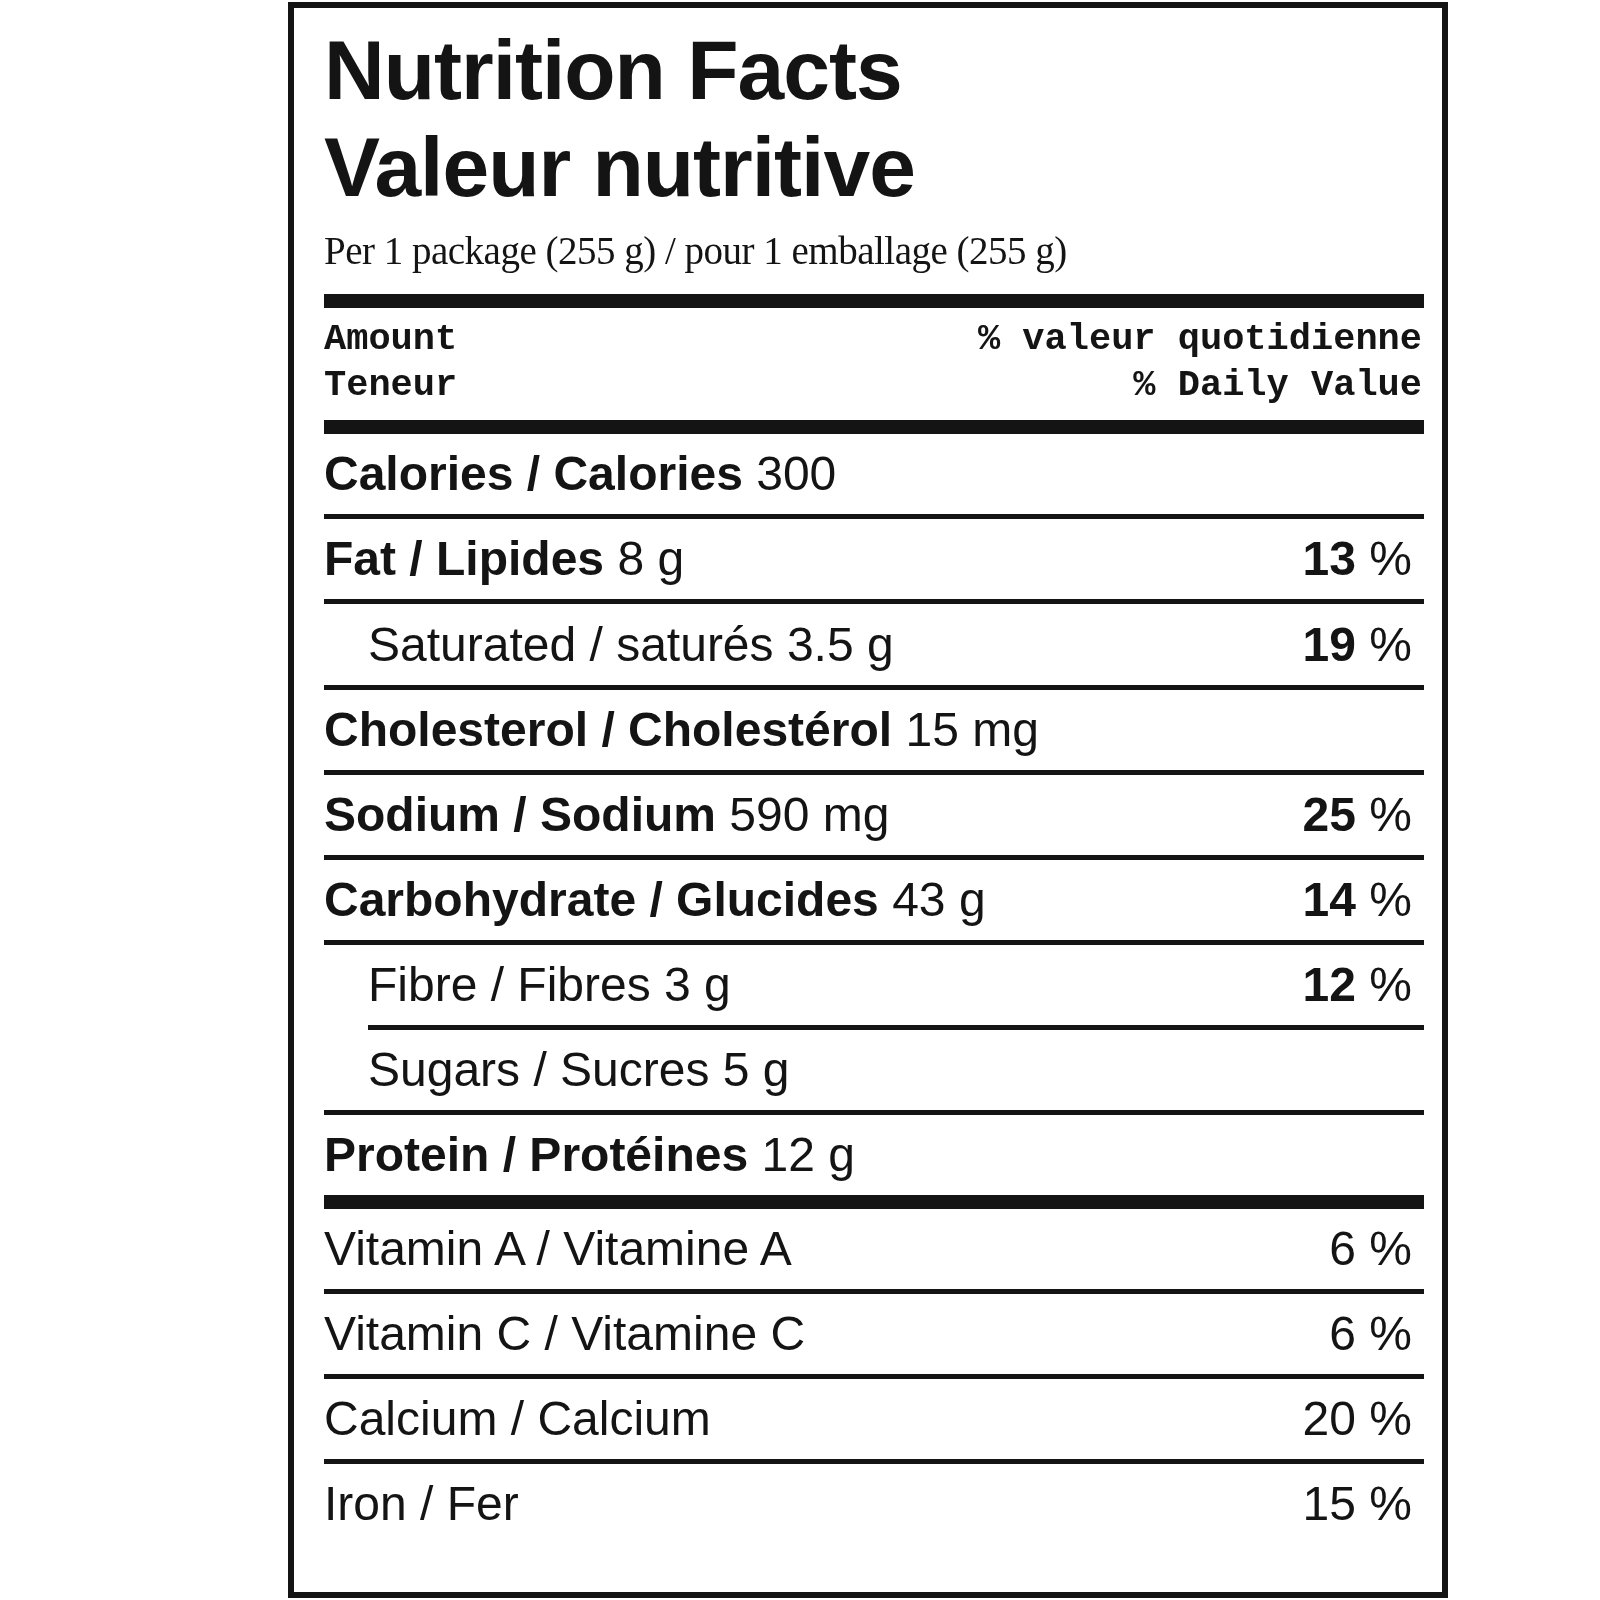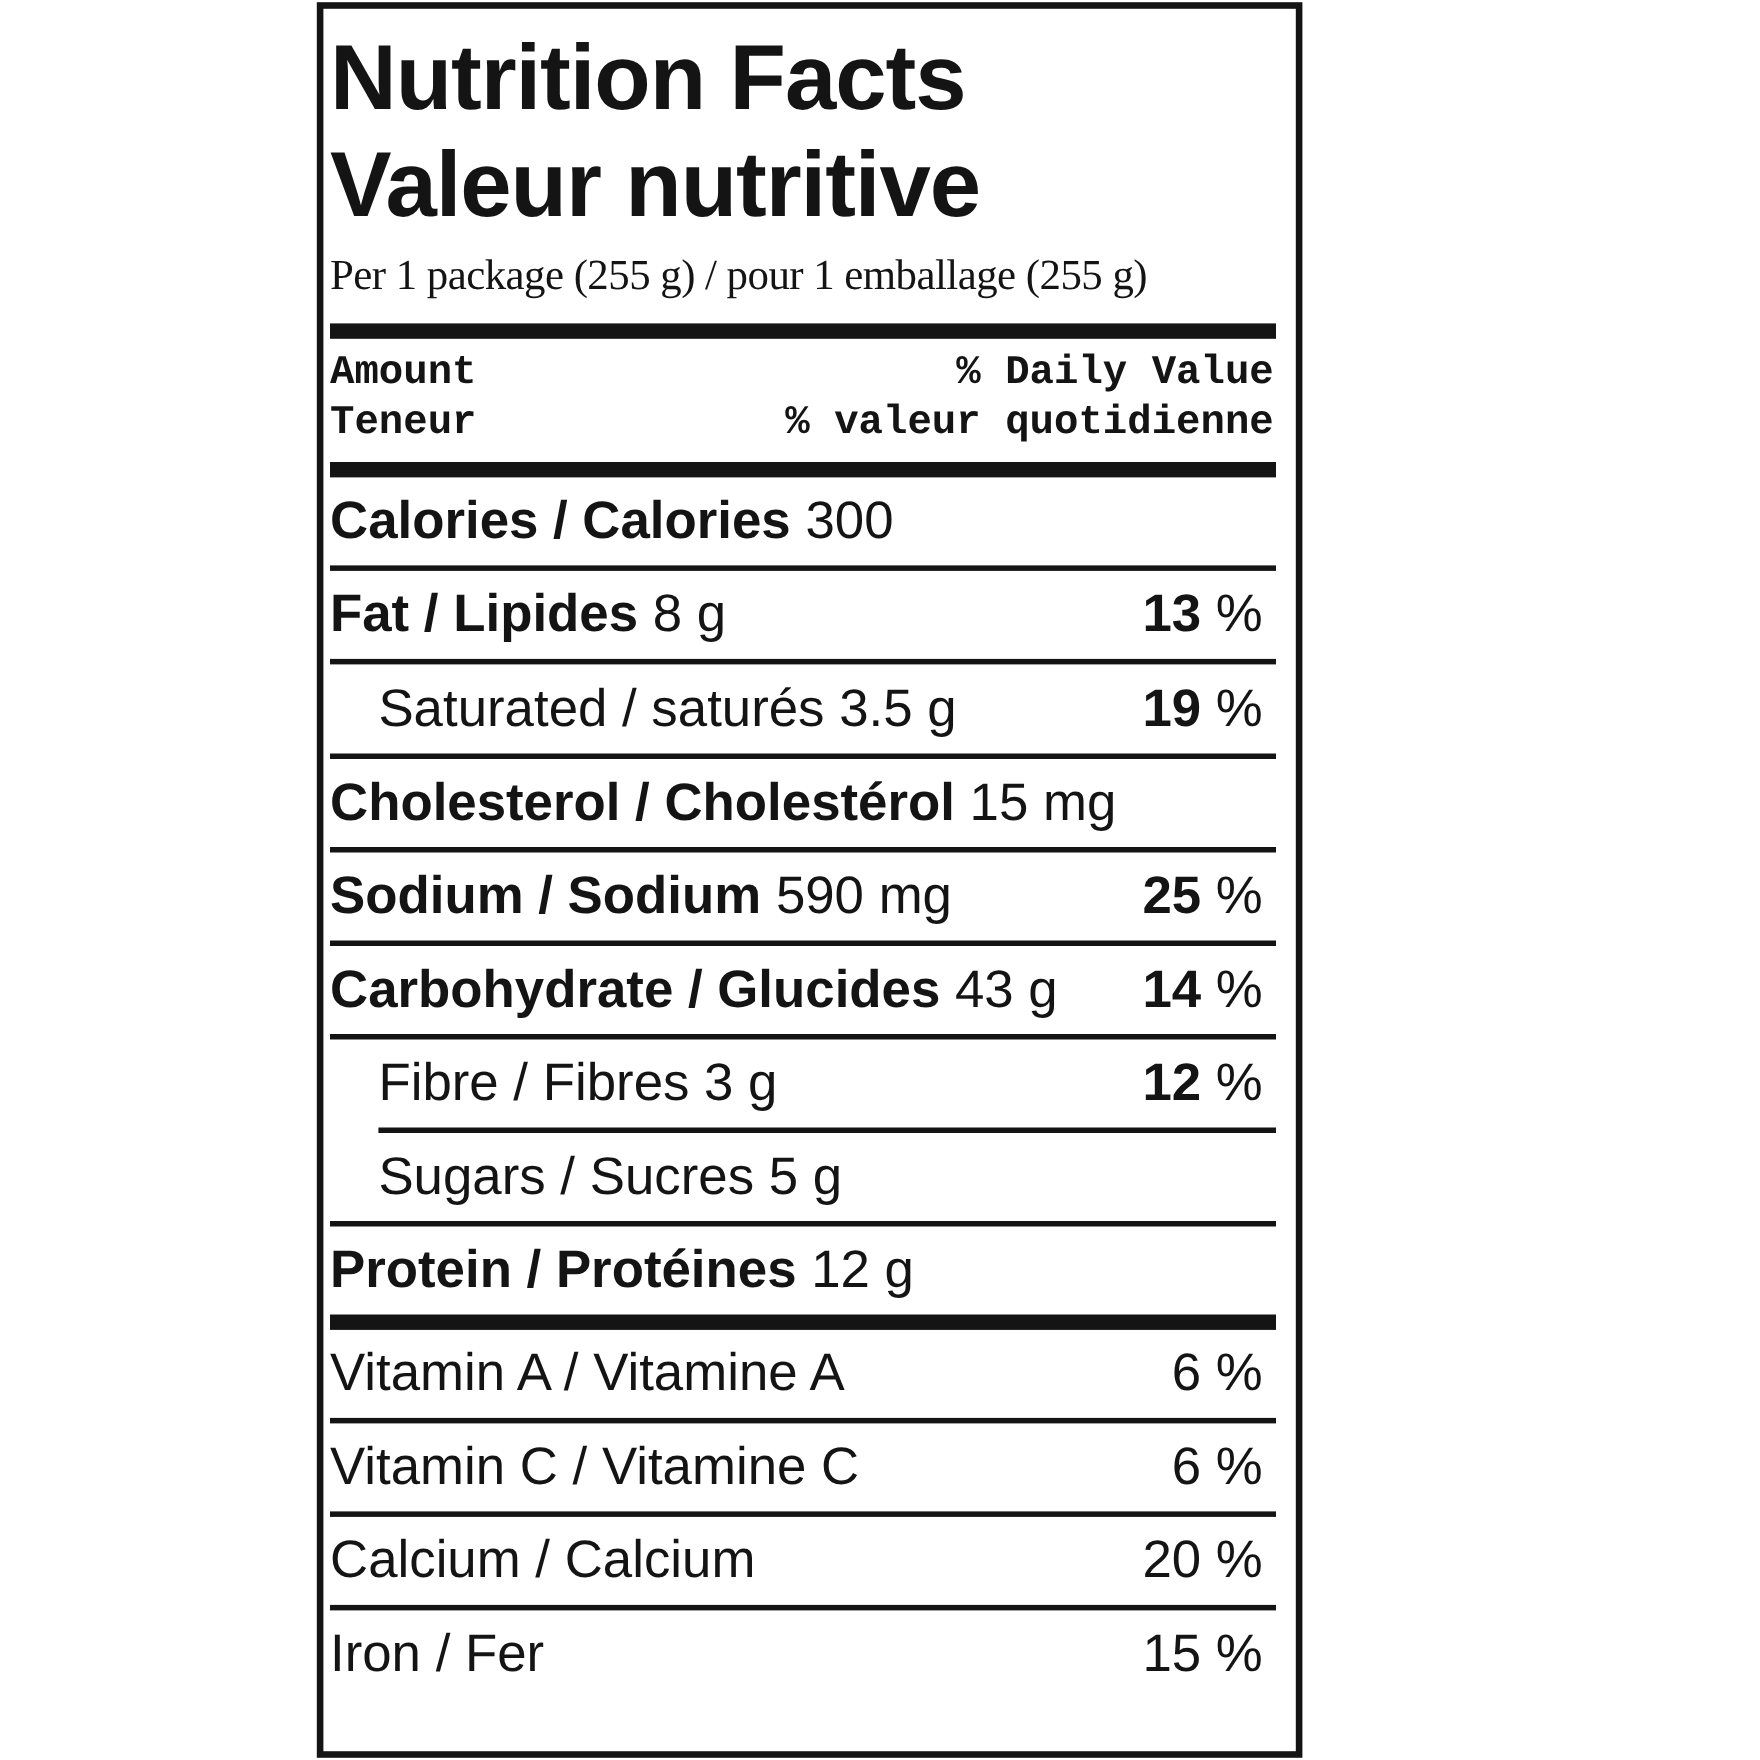--- a/index.html
+++ b/index.html
@@ -15,26 +15,26 @@
     position: relative;
     width: 1600px;
     height: 1600px;
     background: #ffffff;
     overflow: hidden;
   }
   .nft {
     position: absolute;
     left: 288px;
     top: 2px;
-    width: 896px;
+    width: 1160px;
     height: 1596px;
     box-sizing: border-box;
     border: 6px solid #141414;
     background: #ffffff;
-    padding: 0 18px 0 6px;
+    padding: 0 18px 0 30px;
   }
   .title {
     margin: 14px 0 0 0;
     font-size: 84px;
     font-weight: 700;
     line-height: 97px;
     letter-spacing: -1px;
     white-space: nowrap;
   }
   .title.fr { margin-top: 0; }
@@ -100,22 +100,22 @@
     <div class="serving">Per 1 package (255 g) / pour 1 emballage (255 g)</div>
 
     <div class="bar b1"></div>
 
     <div class="hdr">
       <div class="left">
         <div>Amount</div>
         <div>Teneur</div>
       </div>
       <div class="right">
+        <div>% valeur quotidienne</div>
         <div>% Daily Value</div>
-        <div>% valeur quotidienne</div>
       </div>
     </div>
 
     <div class="bar b2"></div>
 
     <div class="row">
       <div class="lbl"><span class="b">Calories / Calories</span> <span>300</span></div>
     </div>
 
     <div class="hr"></div>

